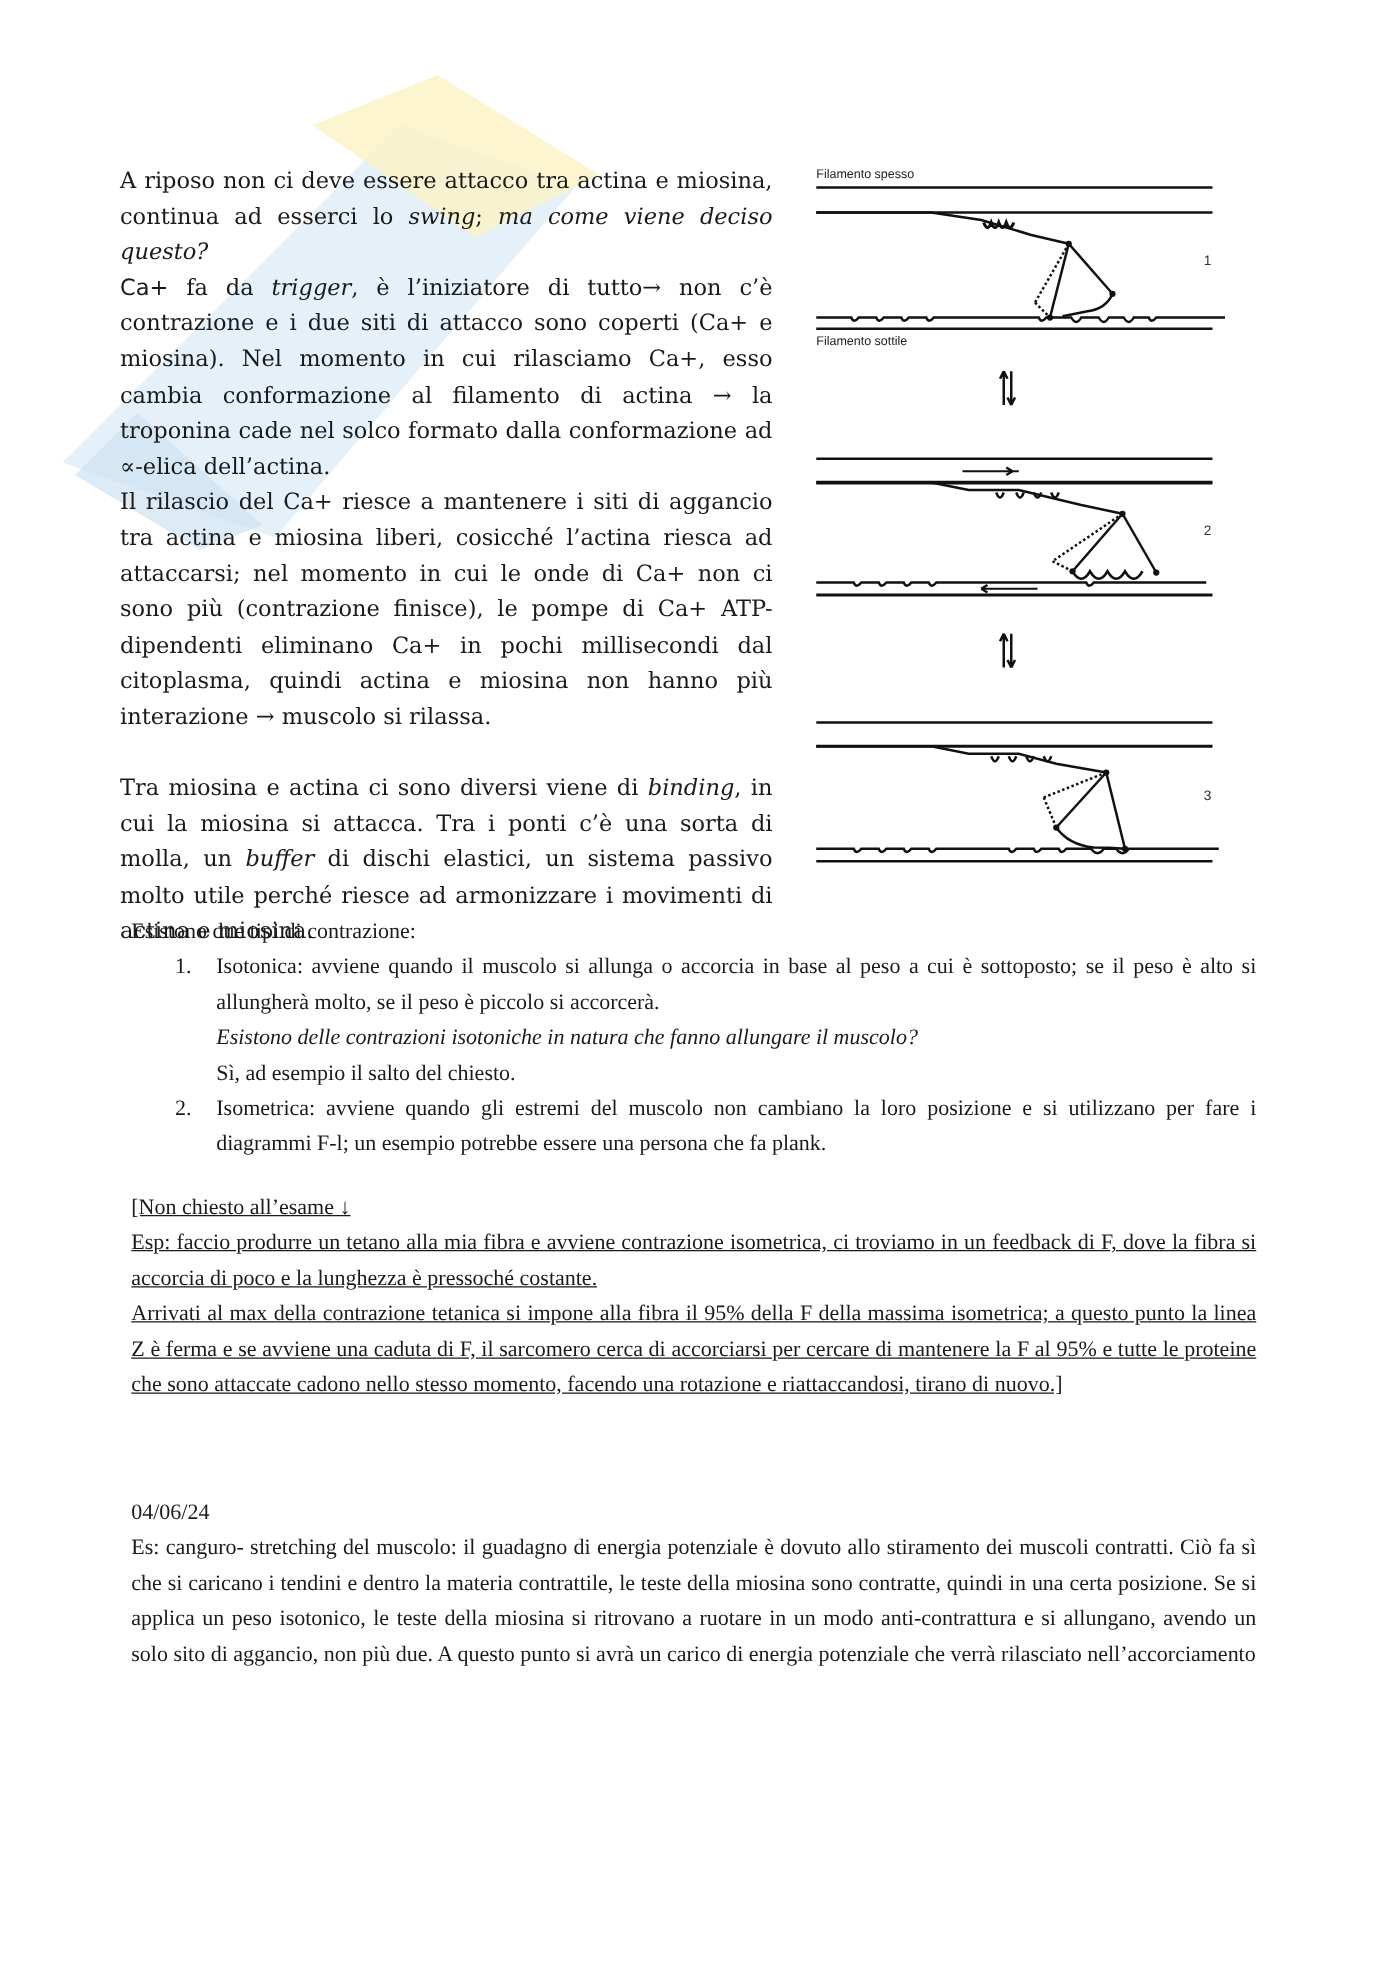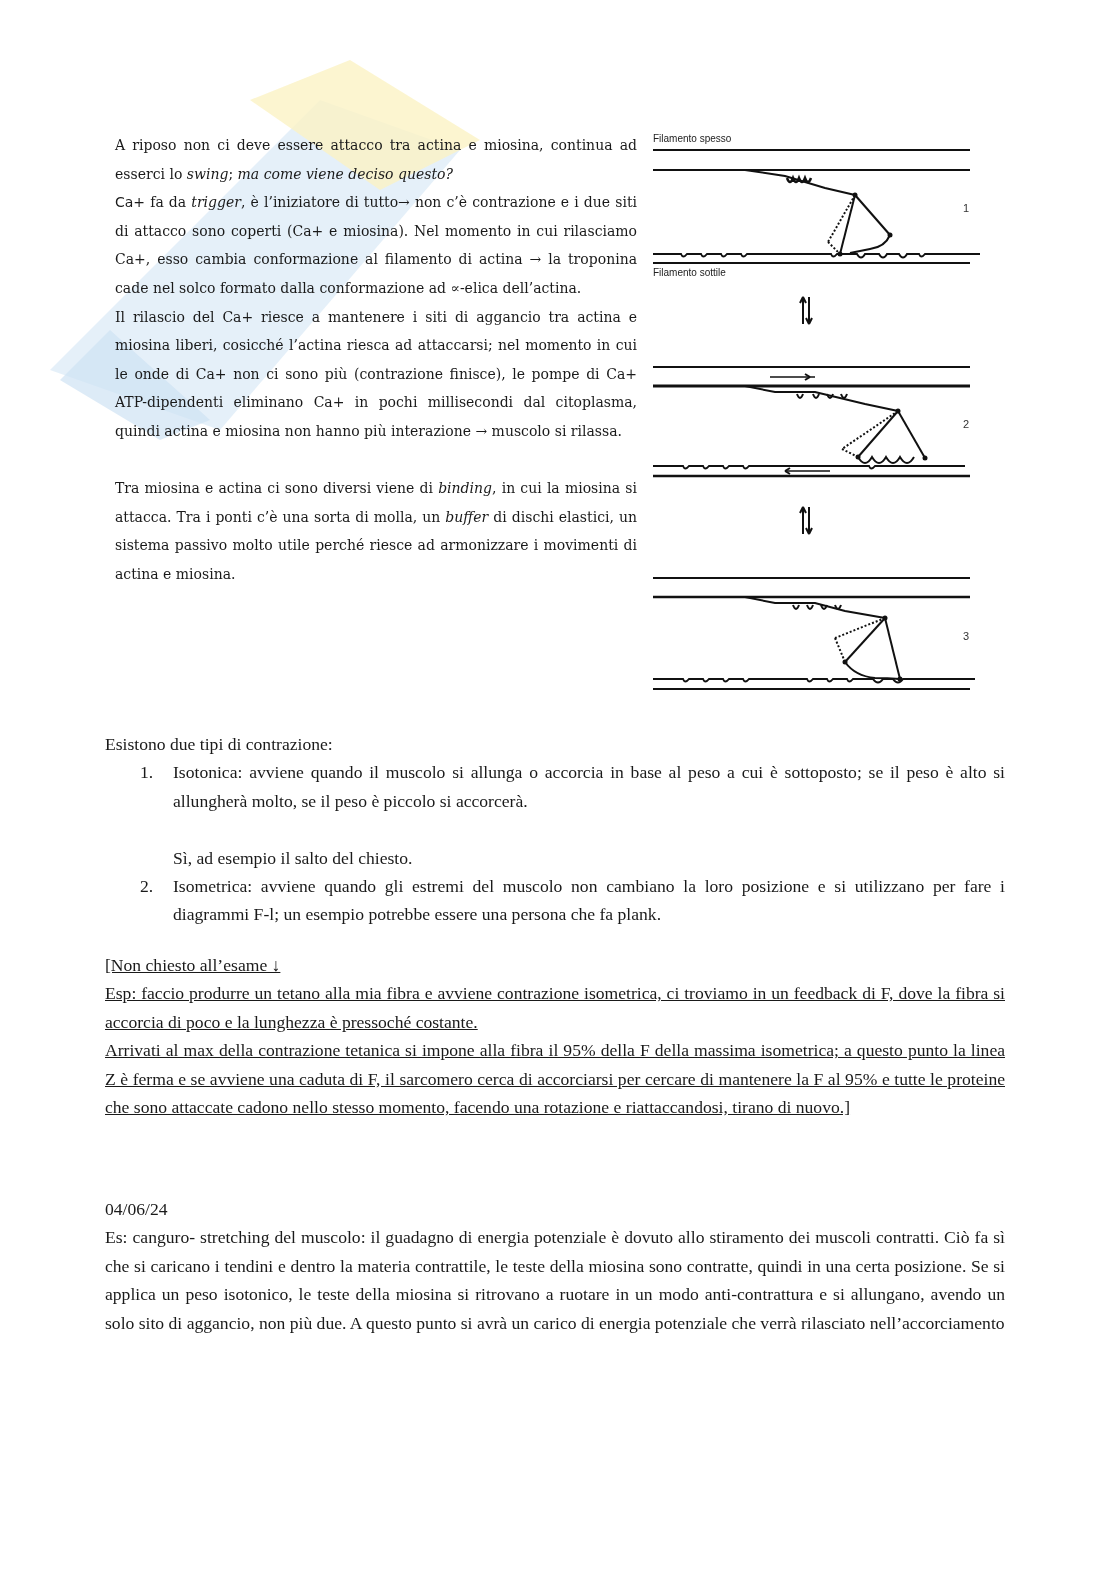--- a/index.html
+++ b/index.html
@@ -1,20 +1,20 @@
 <!DOCTYPE html>
 <html><head>
 <meta charset="utf-8">
 <style>
   html, body { margin: 0; padding: 0; background: #ffffff; }
   body { width: 1116px; height: 1579px; position: relative; overflow: hidden;
          font-family: "DejaVu Serif", "Liberation Serif", serif; color: #1a1a1a; }
   .page { position: absolute; inset: 0; }
   .watermark { position: absolute; left: 20px; top: 40px; width: 470px; height: 400px; pointer-events: none; }
-  .col-left { position: absolute; left: 115px; top: 131px; width: 522px; font-size: 14px; line-height: 28.6px; text-align: justify; }
+  .col-left { position: absolute; left: 96px; top: 131px; width: 522px; font-size: 18px; line-height: 28.6px; text-align: justify; }
   .col-left p { margin: 0; }
   .col-left .gap { height: 28.6px; }
   .full { position: absolute; left: 105px; width: 900px; font-family: "Liberation Serif", serif; font-size: 17.6px; line-height: 28.4px; }
   .full p { margin: 0; }
   .list { margin: 0; padding: 0; list-style: none; }
   .list li { position: relative; padding-left: 68px; text-align: justify; }
   .list li .num { position: absolute; left: 35px; top: 0; }
   .just { text-align: justify; }
   b, .b { font-weight: normal; }
   i, .i { font-style: italic; }
@@ -111,21 +111,21 @@
       <text class="dnum" x="318" y="516">3</text>
     </svg>
   </div>
 
   <div class="full" style="top:730px;">
     <p>Esistono due tipi di contrazione:</p>
     <ol class="list">
       <li>
         <span class="num">1.</span>
         <span class="b">Isotonica</span><span>: avviene quando il muscolo si allunga o accorcia in base al peso a cui è sottoposto; se il peso è alto si allungherà molto, se il peso è piccolo si accorcerà.</span><br>
-        <br>
+        <span class="i">Esistono delle contrazioni isotoniche in natura che fanno allungare il muscolo?</span><br>
         <span>Sì, ad esempio il salto del chiesto.</span>
       </li>
       <li>
         <span class="num">2.</span>
         <span class="b">Isometrica</span><span>: avviene quando gli estremi del muscolo non cambiano la loro posizione e si utilizzano per fare i diagrammi F-l; un esempio potrebbe essere una persona che fa plank.</span>
       </li>
     </ol>
   </div>
 
   <div class="full just" style="top:951px;text-decoration:underline;">

